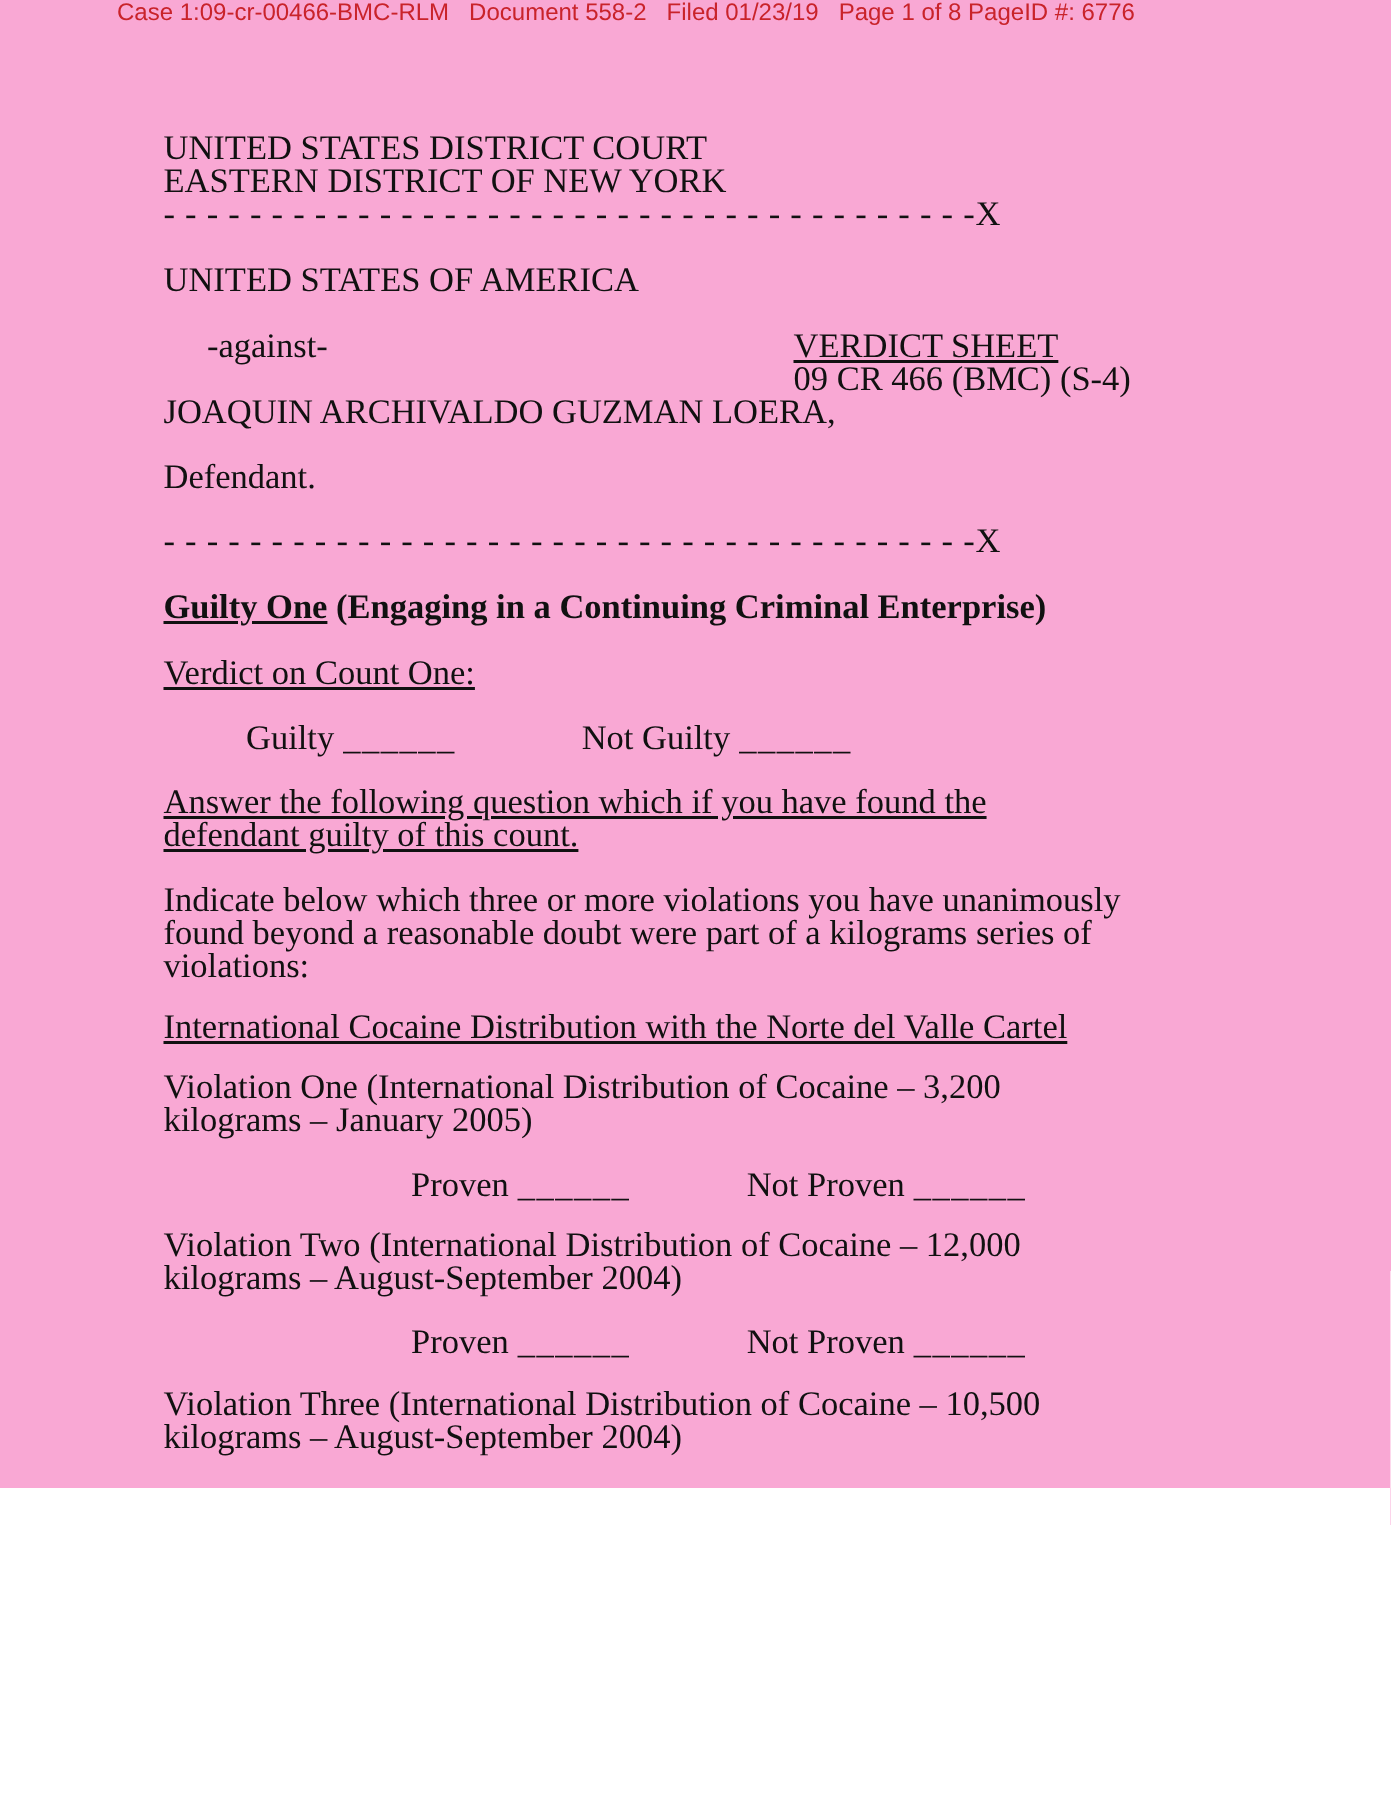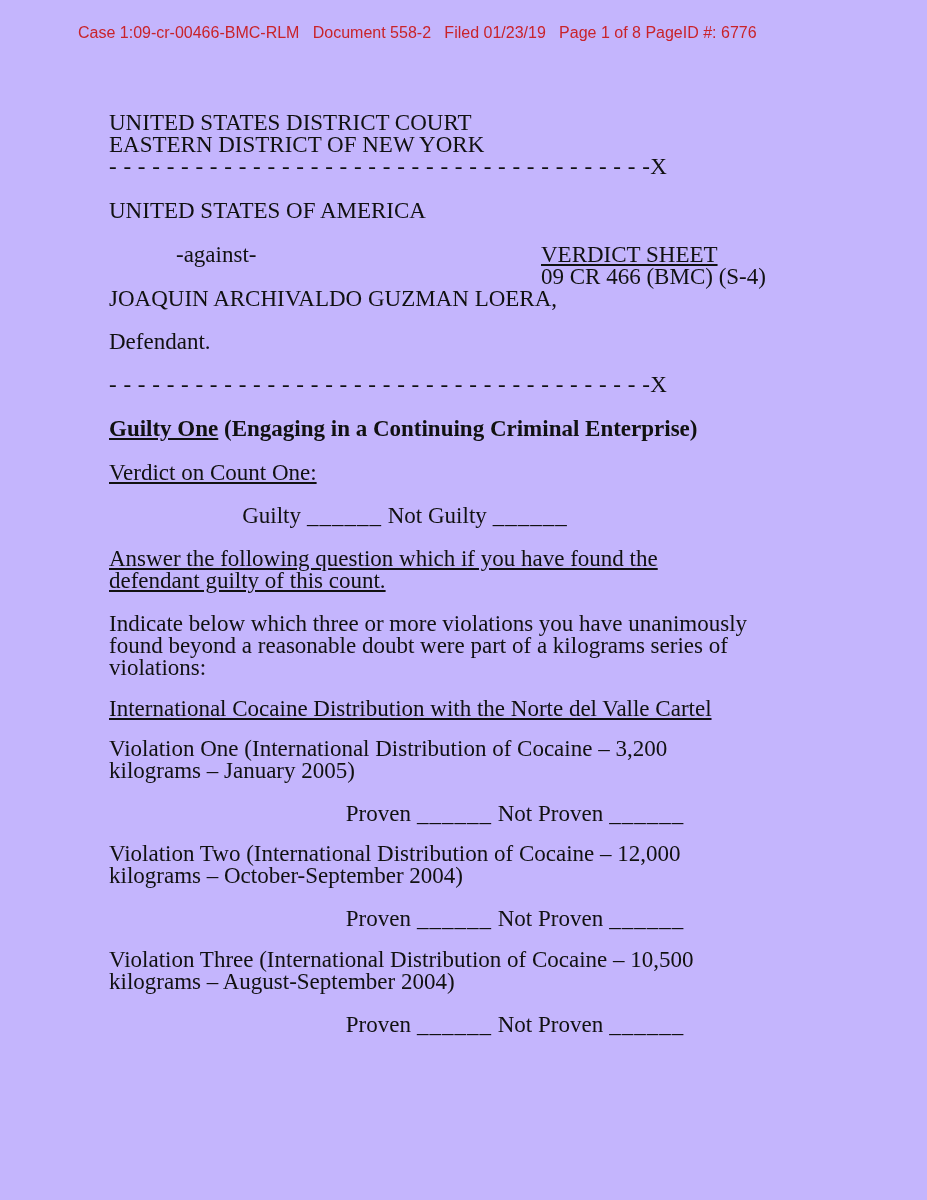--- a/index.html
+++ b/index.html
@@ -1,22 +1,21 @@
 <!DOCTYPE html>
 <html><head>
 <meta charset="utf-8">
 <style>
   html, body { margin: 0; padding: 0; background: #ffffff; }
   .page {
     position: relative;
     width: 927px;
-    height: 1200px;
-    background: #c4b5fd;
+    height: 992px;
+    background: #f9a8d4;
     box-sizing: border-box;
-    padding-top: 24px;
     overflow: hidden;
     color: #111111;
   }
   .stamp {
     font-family: "Liberation Sans", sans-serif;
     font-size: 16px;
     line-height: 18px;
     padding-left: 78px;
     white-space: pre;
   }
@@ -31,25 +30,25 @@
   }
   .content p, .content div { margin: 0; }
   .u { text-decoration: underline; text-underline-offset: 2px; }
   .b { font-weight: bold; }
   .g18 { margin-top: 18px !important; }
   .g19 { margin-top: 19px !important; }
   .g21 { margin-top: 21px !important; }
   .g22 { margin-top: 22px !important; }
   .divider { white-space: pre; letter-spacing: 0.5px; }
   .against-row { position: relative; height: 22px; }
-  .against-label { margin-left: 67px; }
-  .case-ref { position: absolute; left: 432px; top: 0; }
+  .against-label { margin-left: 29px; }
+  .case-ref { position: absolute; left: 420px; top: 0; }
   .defendant-label { margin-left: 171px; }
   .choice-row { padding-left: 55px; }
-  .pairw { display: inline-block; width: 218px; text-align: right; }
+  .pairw { display: inline-block; width: 218px; }
   .blank { margin-left: 6px; letter-spacing: 1px; }
   .cond-instruction { margin-left: 55px; width: 630px; }
   .indicate-instruction { margin-left: 55px; width: 655px; }
   .series-heading { margin-left: 55px; }
   .violation { margin-left: 110px; width: 612px; }
   .proven-row { padding-left: 165px; }
 </style>
 </head>
 <body>
 
@@ -93,21 +92,21 @@
     <p class="indicate-instruction g21">Indicate below which three or more violations you have unanimously found beyond a reasonable doubt were part of a kilograms series of violations:</p>
 
     <p class="series-heading g19"><span class="u">International Cocaine Distribution with the Norte del Valle Cartel</span></p>
 
     <p class="violation g18">Violation One (International Distribution of Cocaine – 3,200 kilograms – January 2005)</p>
     <div class="proven-row g21">
       <span class="pairw"><span>Proven</span><span class="blank">______</span></span>
       <span><span>Not Proven</span><span class="blank">______</span></span>
     </div>
 
-    <p class="violation g18">Violation Two (International Distribution of Cocaine – 12,000 kilograms – October-September 2004)</p>
+    <p class="violation g18">Violation Two (International Distribution of Cocaine – 12,000 kilograms – August-September 2004)</p>
     <div class="proven-row g21">
       <span class="pairw"><span>Proven</span><span class="blank">______</span></span>
       <span><span>Not Proven</span><span class="blank">______</span></span>
     </div>
 
     <p class="violation g19">Violation Three (International Distribution of Cocaine – 10,500 kilograms – August-September 2004)</p>
     <div class="proven-row g21">
       <span class="pairw"><span>Proven</span><span class="blank">______</span></span>
       <span><span>Not Proven</span><span class="blank">______</span></span>
     </div>

